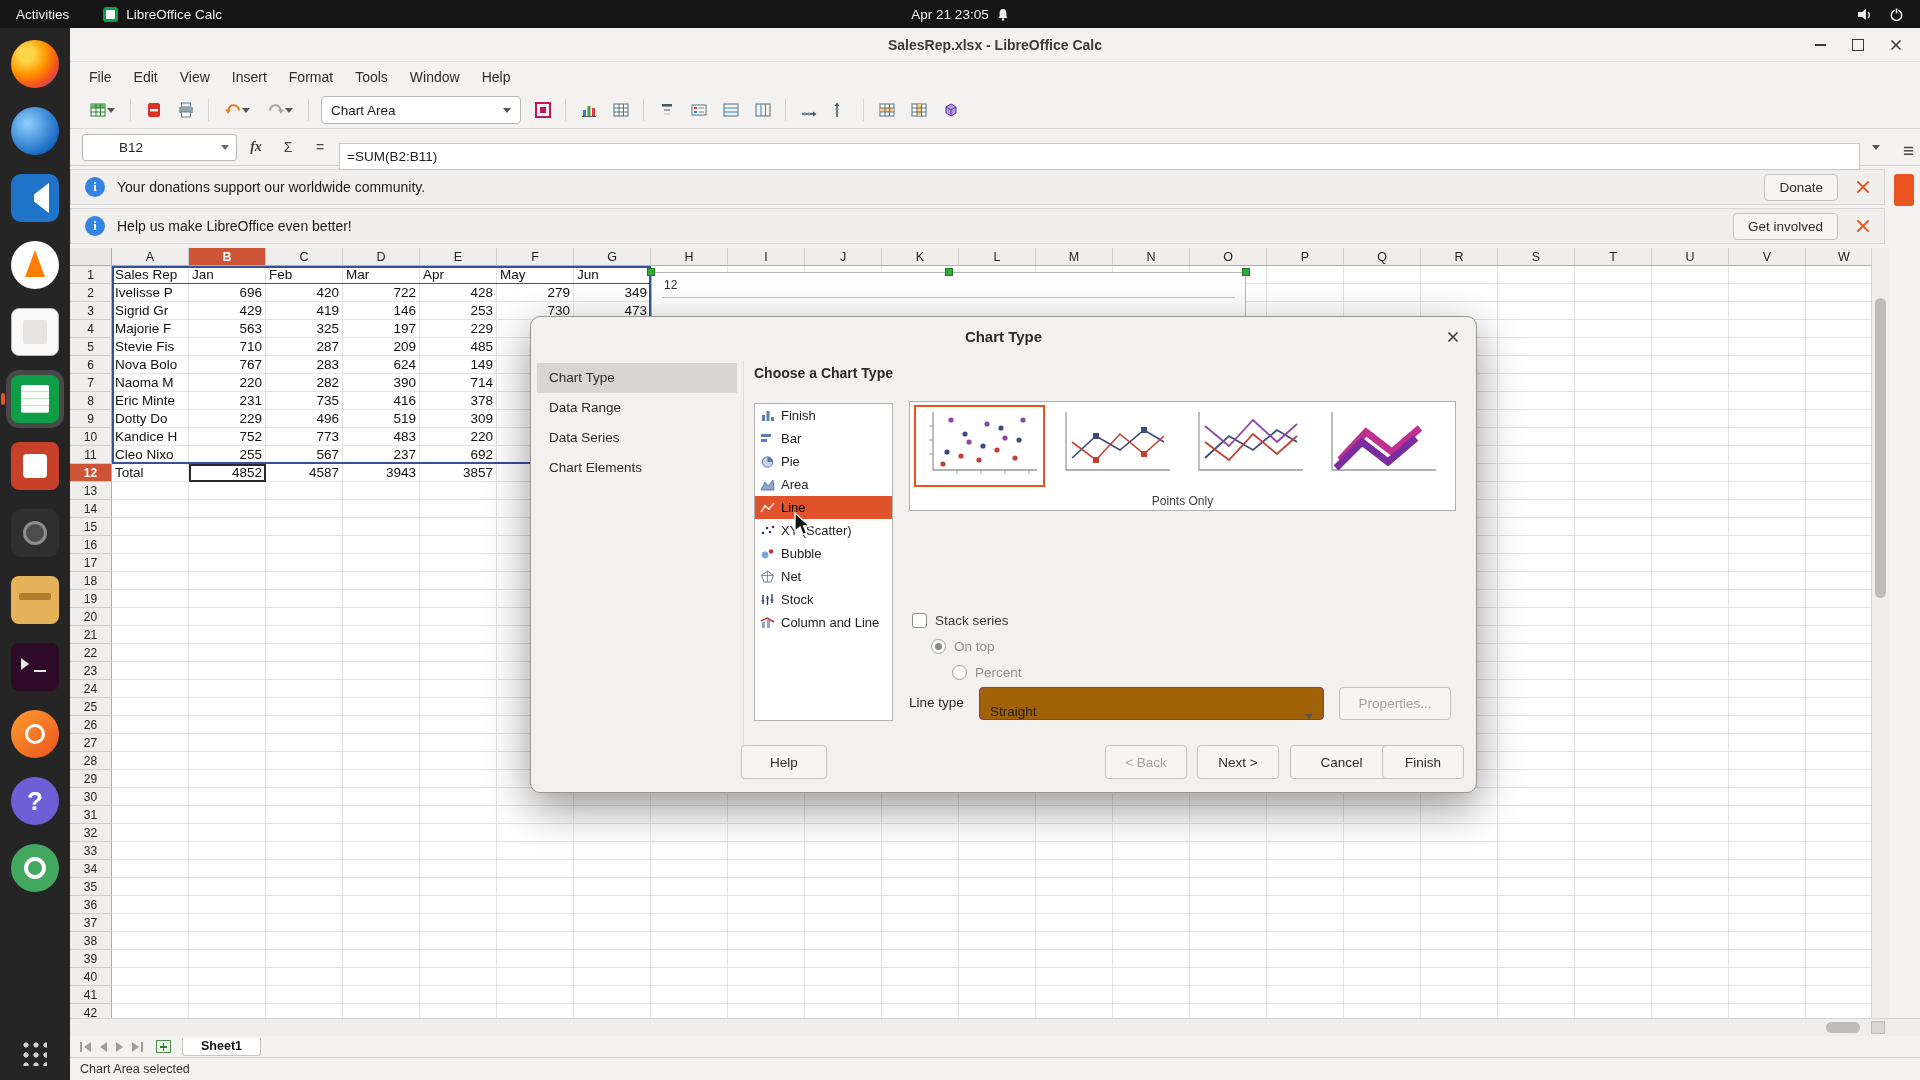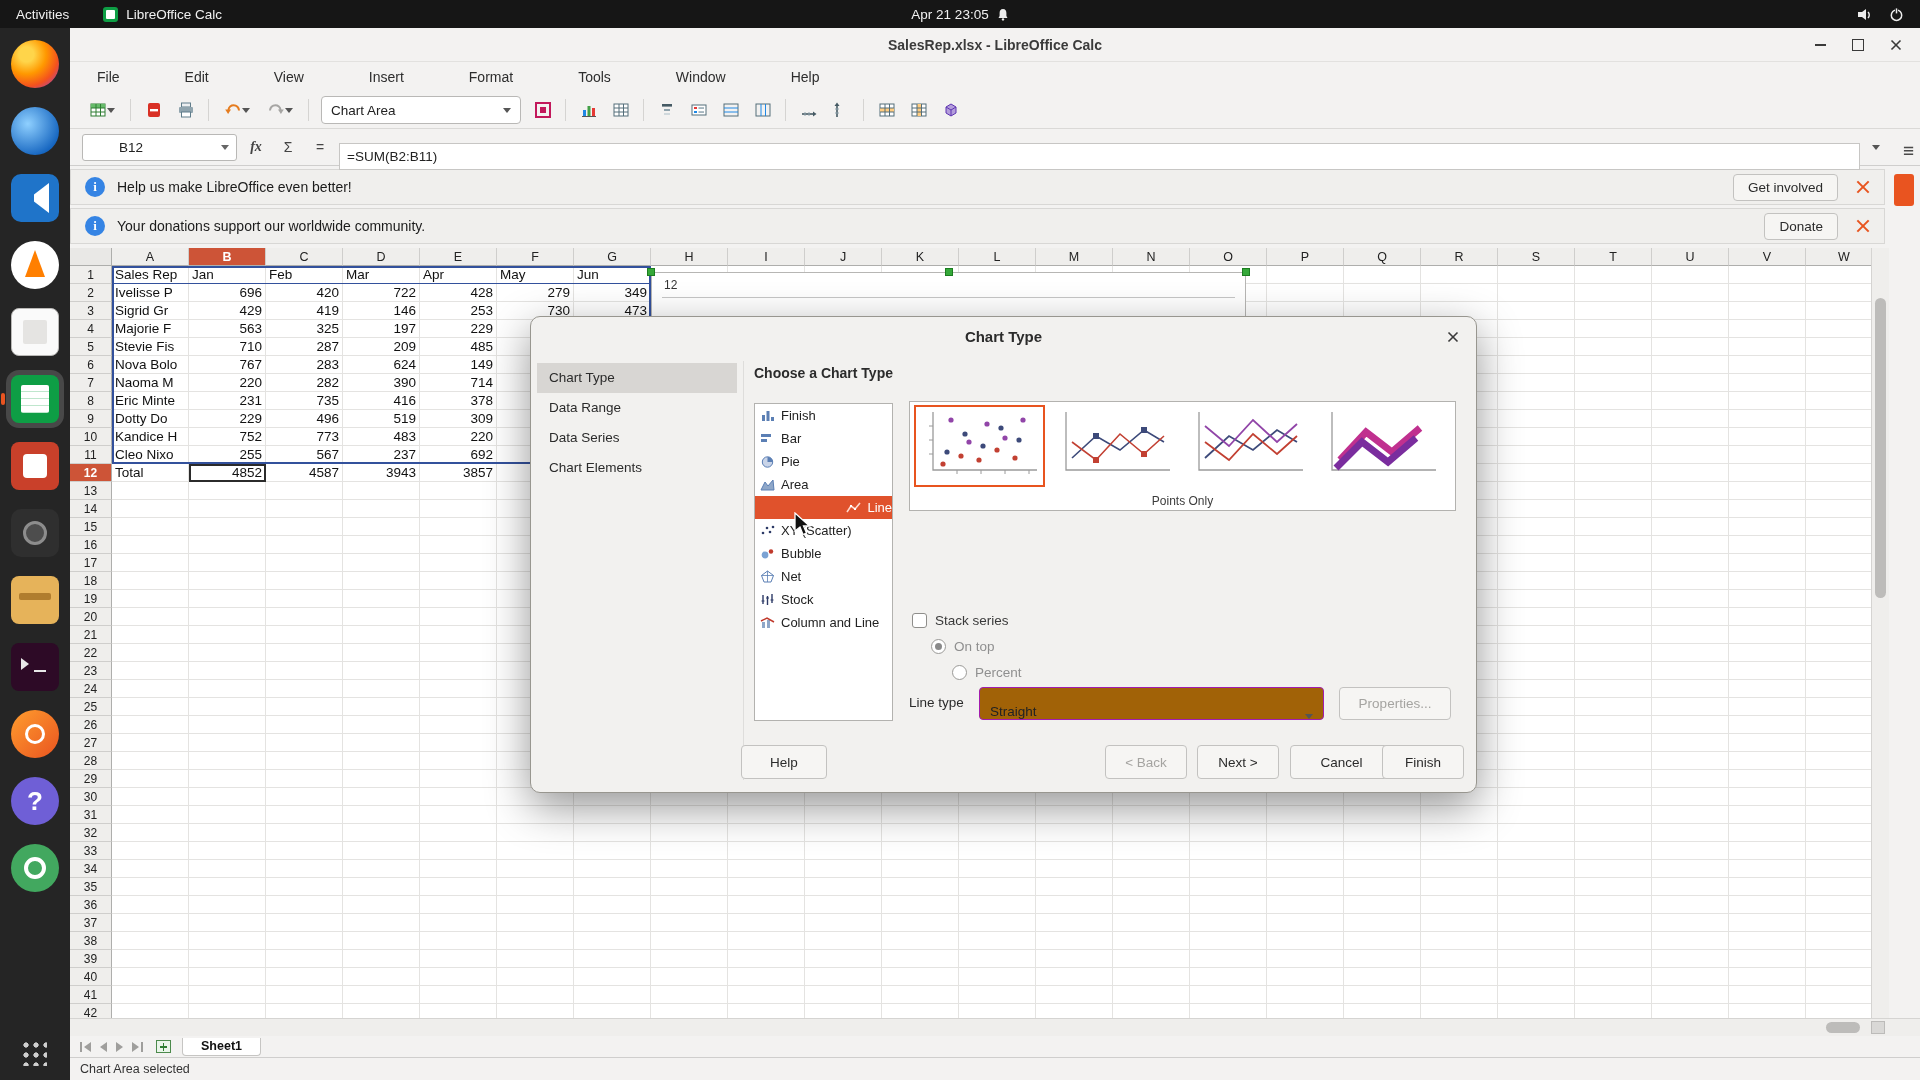--- a/index.html
+++ b/index.html
@@ -66,21 +66,21 @@
   .win-btns { position:absolute; right:12px; top:5px; display:flex; gap:14px; align-items:center; }
   .wb { width:24px; height:24px; border-radius:50%; display:flex; align-items:center; justify-content:center; }
   .wb-min::after { content:""; width:11px; height:2px; background:#3a3a3a; }
   .wb-max::after { content:""; width:10px; height:10px; border:1.6px solid #3a3a3a; }
   .cross { position:relative; width:14px; height:14px; display:inline-block; }
   .cross::before,.cross::after { content:""; position:absolute; left:-1px; top:6px; width:16px; height:2px; background:#3a3a3a; }
   .cross::before { transform:rotate(45deg); } .cross::after { transform:rotate(-45deg); }
   .cross.orange::before,.cross.orange::after { background:#e8541f; }
   .cross.small { transform:scale(.8); }
 
-  .menubar { height:30px; display:flex; align-items:center; padding-left:16px; font-size:14px; color:#2d2d2d;gap:43px; }
+  .menubar { height:30px; display:flex; align-items:center; padding-left:8px; font-size:14px; color:#2d2d2d; }
   .menu-item { padding:3px 11px; border-radius:4px; }
 
   .toolbar { height:37px; display:flex; align-items:center; gap:3px; padding-left:12px;
     border-bottom:1px solid #dad9d7; }
   .tbtn { width:29px; height:29px; border-radius:4px; display:flex; align-items:center; justify-content:center; flex:none; }
   .tbtn-wide { width:40px; }
   .tsep { width:1px; height:22px; background:#d5d4d2; margin:0 5px; flex:none; }
   .caret-down { width:0; height:0; border-left:4px solid transparent; border-right:4px solid transparent;
     border-top:5px solid #555; display:inline-block; }
   .combo { width:200px; height:28px; background:#fff; border:1px solid #b9b8b6; border-radius:4px;
@@ -170,21 +170,21 @@
   .dlg-close { position:absolute; top:13px; right:16px; }
   .dlg-nav { position:absolute; left:6px; top:46px; width:200px; }
   .dlg-nav-item { height:30px; line-height:30px; padding-left:12px; font-size:13.5px; color:#2b2b2b; }
   .dlg-nav-item.selected { background:#d8d6d3; }
   .dlg-sep { position:absolute; left:212px; top:44px; bottom:12px; width:1px; background:#dedddb; }
   .dlg-heading { position:absolute; left:223px; top:48px; font-weight:bold; font-size:14px; color:#2b2b2b; }
   .type-list { position:absolute; left:223px; top:86px; width:139px; height:318px; background:#fff;
     border:1px solid #b3b2af; overflow:hidden; }
   .type-item { height:23px; display:flex; align-items:center; gap:6px; padding-left:5px; font-size:13px; color:#222; }
   .type-item svg { flex:none; }
-  .type-item.selected { background:#e0522c; color:#ffffff;justify-content:flex-end; }
+  .type-item.selected { background:#e0522c; color:#000000; }
   .subtype-box { position:absolute; left:378px; top:84px; width:547px; height:110px; background:#fff;
     border:1px solid #b3b2af; }
   .subtype-row { display:flex; gap:2px; padding:3px 4px; }
   .subtype { width:131px; height:82px; display:flex; align-items:center; justify-content:center;
     border:2px solid transparent; }
   .subtype.selected { border-color:#e8541f; }
   .subtype-caption { position:absolute; bottom:2px; left:0; right:0; text-align:center; font-size:12px; color:#3c3c3c; }
   .stack-check { position:absolute; left:381px; top:296px; display:flex; gap:8px; align-items:center;
     font-size:13.5px; color:#3a3a3a; }
   .checkbox { width:15px; height:15px; background:#fff; border:1px solid #8f8e8b; border-radius:3px; flex:none; }
@@ -424,31 +424,31 @@
       <span class="fbtn">Σ</span>
       <span class="fbtn">=</span>
       <span class="formula-input">
         <span>=SUM(B2:B11)</span>
       </span>
       <span class="caret-down fb-caret"></span>
     </div>
 
     <div class="infobar">
       <span class="info-ico"></span>
+      <span class="info-text">Your donations support our worldwide community.</span>
+      <span class="info-right">
+        <span class="btn">Donate</span>
+        <span class="cross orange"></span>
+      </span>
+    </div>
+    <div class="infobar">
+      <span class="info-ico"></span>
       <span class="info-text">Help us make LibreOffice even better!</span>
       <span class="info-right">
         <span class="btn">Get involved</span>
-        <span class="cross orange"></span>
-      </span>
-    </div>
-    <div class="infobar">
-      <span class="info-ico"></span>
-      <span class="info-text">Your donations support our worldwide community.</span>
-      <span class="info-right">
-        <span class="btn">Donate</span>
         <span class="cross orange"></span>
       </span>
     </div>
 
     <span class="hamburger">≡</span>
     <span class="gutter-accent"></span>
 
     <div class="sheet-area">
       <div class="grid-wrap">
 

